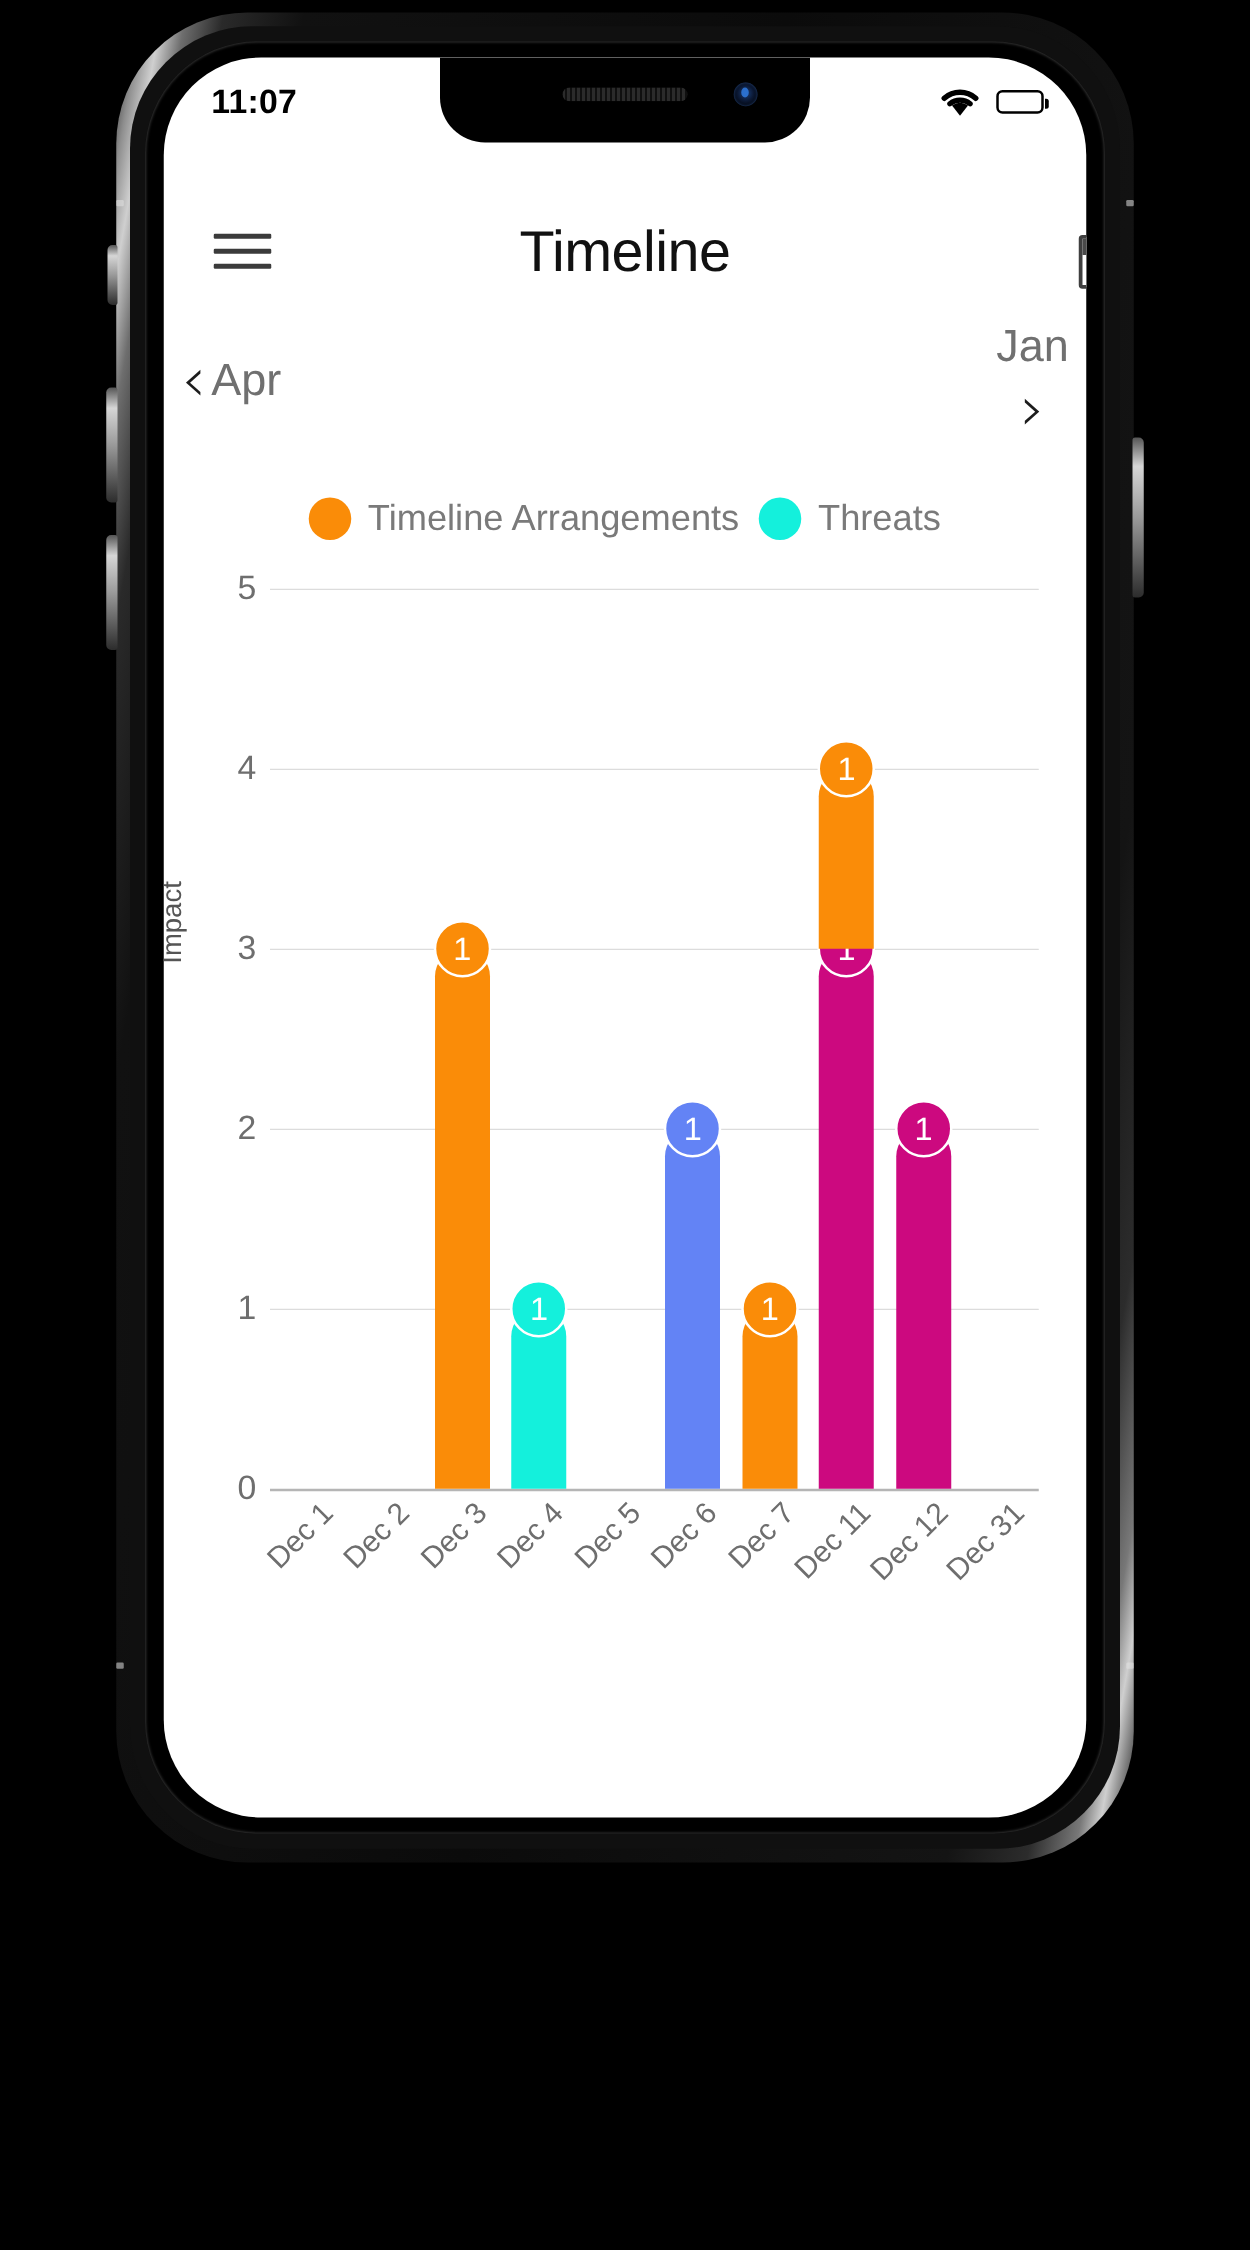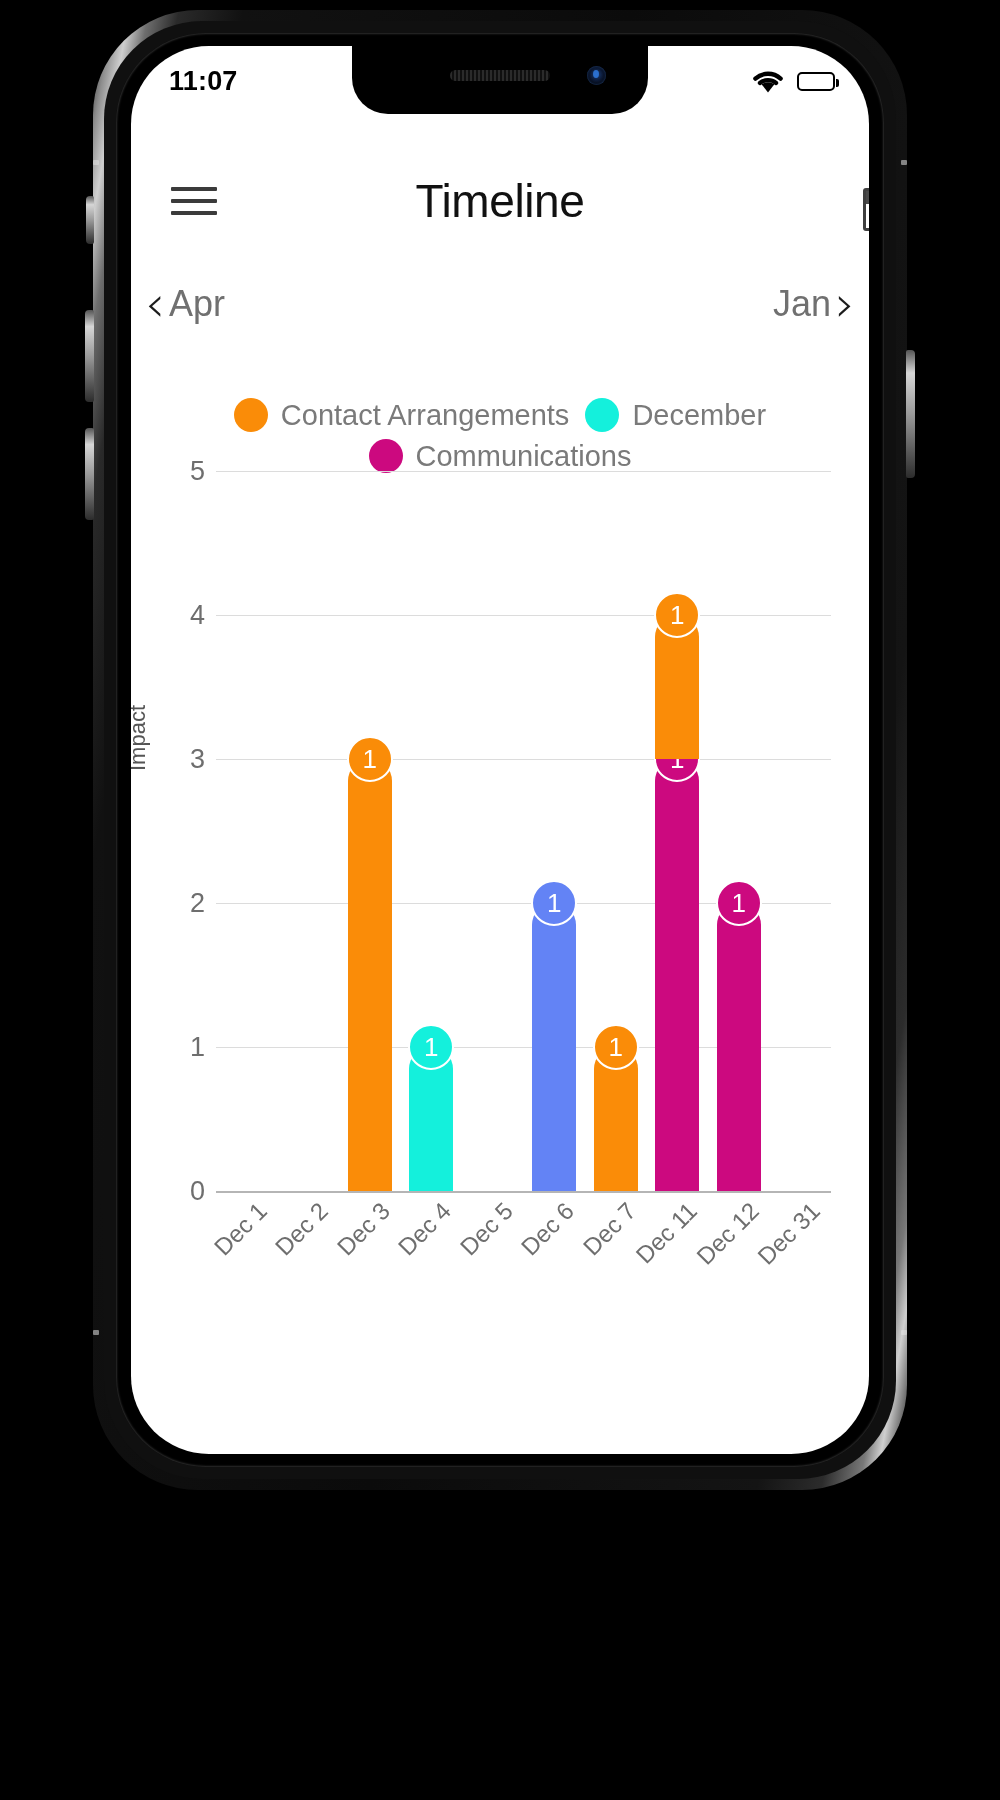--- a/index.html
+++ b/index.html
@@ -280,21 +280,21 @@
   }
   .nav-prev, .nav-next {
     display: flex;
     align-items: center;
     gap: 4px;
     cursor: pointer;
     color: #707070;
     font-size: 36px;
   }
   .nav-prev { position: absolute; left: 14px; }
-  .nav-next { position: absolute; right: 14px; }
+  .nav-next { position: absolute; right: 14px; flex-direction: column; }
   .chev {
     font-size: 50px;
     line-height: 1;
     font-weight: 300;
     color: #1c1c1c;
     font-family: "DejaVu Sans", sans-serif;
   }
   .month-title {
     position: absolute;
     left: 0;
@@ -496,32 +496,28 @@
       <div class="nav-next">
         <span>Jan</span>
         <span class="chev">›</span>
       </div>
     </div>
 
     <div class="legend" id="legend">
         <div class="legend-row">
           <div class="legend-item">
             <span class="legend-dot" style="background: rgb(250, 140, 8);"></span>
-            <span class="legend-label">Contact Arrangements</span>
+            <span class="legend-label">Timeline Arrangements</span>
           </div>
           <div class="legend-item">
             <span class="legend-dot" style="background: rgb(20, 240, 220);"></span>
-            <span class="legend-label">December</span>
+            <span class="legend-label">Threats</span>
           </div>
         </div>
         <div class="legend-row">
-          <div class="legend-item">
-            <span class="legend-dot" style="background: rgb(204, 9, 127);"></span>
-            <span class="legend-label">Communications</span>
-          </div>
         </div>
       </div>
 
     <div class="chart-wrap">
       <div class="y-axis-title">Impact</div>
       <div class="plot" id="plot">
           <div class="gridline" style="top: 0px;"></div>
           <div class="gridline" style="top: 144px;"></div>
           <div class="gridline" style="top: 288px;"></div>
           <div class="gridline" style="top: 432px;"></div>

